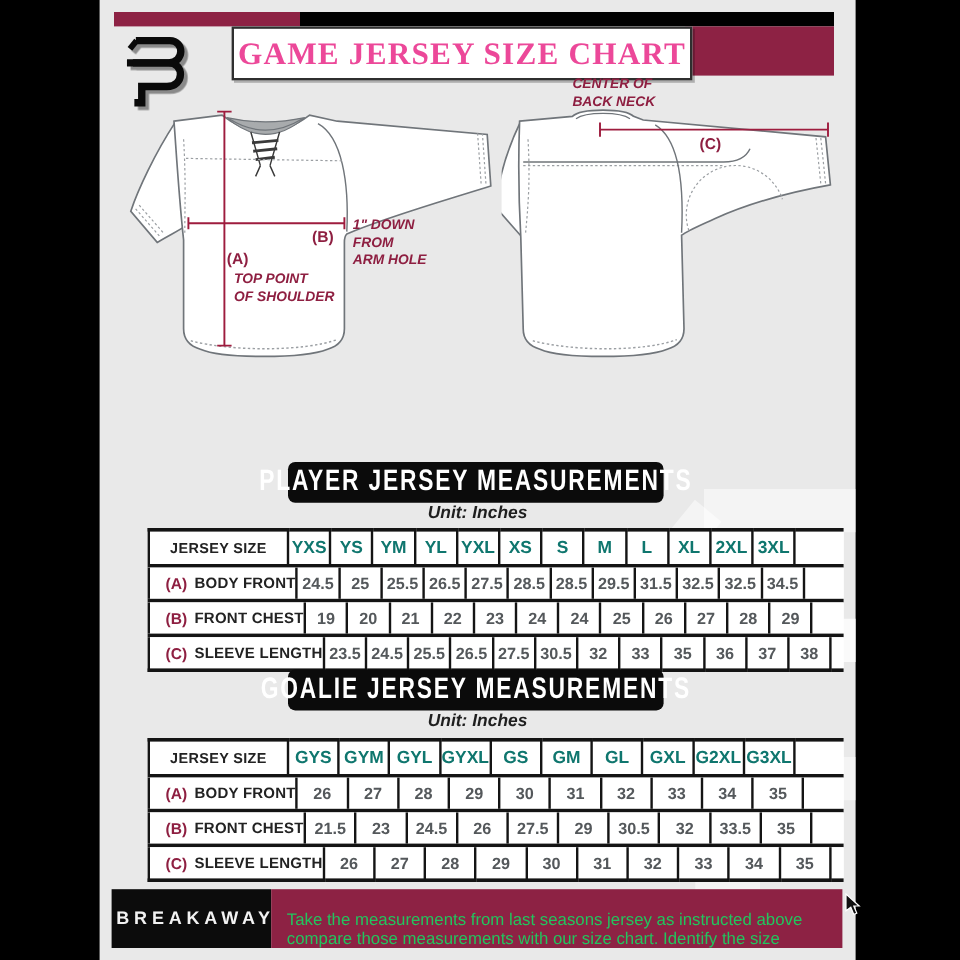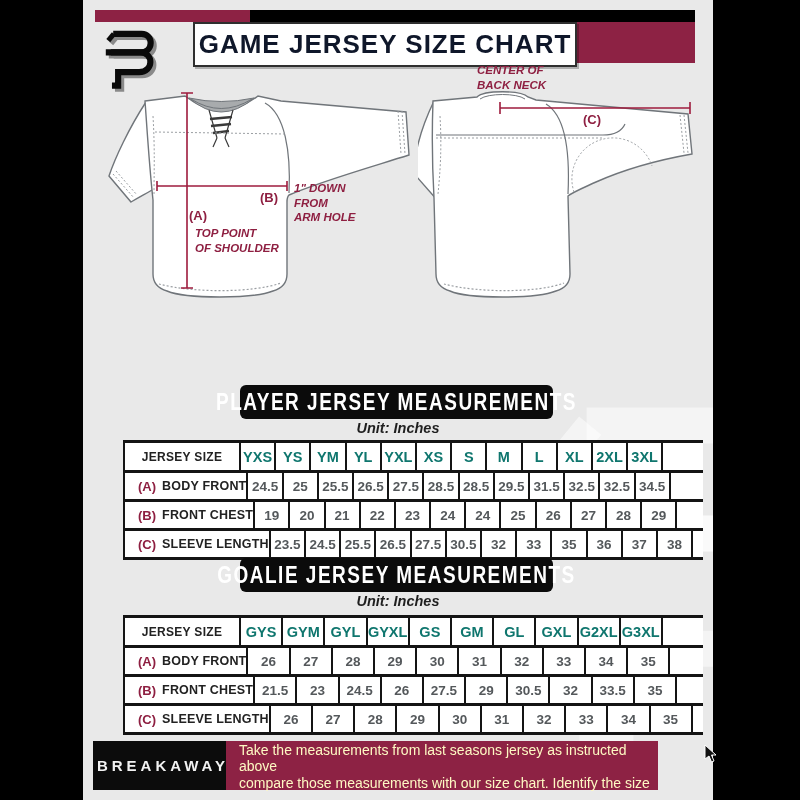--- a/index.html
+++ b/index.html
@@ -6,21 +6,21 @@
   #stage{position:relative;width:800px;height:800px;background:#000;overflow:hidden;
          font-family:"Liberation Sans",sans-serif;}
   #panel{position:absolute;left:83px;top:0;width:630px;height:800px;background:#e9e9e9;overflow:hidden;}
   .abs{position:absolute;}
 
   
   .strip-maroon{left:12px;top:10px;width:155px;height:12px;background:var(--maroon);}
   .strip-black{left:167px;top:10px;width:445px;height:12px;background:#000;}
   .title-box{left:110px;top:22px;width:380px;height:41px;background:#fff;border:2px solid #2f2f2f;
              box-shadow:2px 2px 0 rgba(0,0,0,.25);display:flex;align-items:center;justify-content:center;z-index:3;}
-  .title-box span{font-size:26px;font-weight:bold;letter-spacing:1px;color:#0f172a;}
+  .title-box span{font-size:26px;font-weight:bold;letter-spacing:1px;color:#ec4899;font-family:Liberation Serif, serif;}
   .title-maroon{left:488px;top:22px;width:124px;height:41px;background:var(--maroon);z-index:2;}
   .logo-top{left:12px;top:24px;z-index:4;color:#0a0a0a;filter:drop-shadow(3px 3px 0 rgba(60,60,60,.55));}
 
   
   .mlabel{color:#8e1f41;font-weight:bold;font-size:13px;z-index:3;}
   .mnote{color:#8e1f41;font-style:italic;font-weight:bold;font-size:11.5px;line-height:14.5px;z-index:3;}
 
   
   .banner{left:12px;top:328px;width:605px;height:46px;background:var(--maroon);color:#fff;
           display:flex;flex-direction:column;align-items:center;justify-content:center;
@@ -48,22 +48,22 @@
   .hlabel{font-size:12px;font-weight:600;letter-spacing:.3px;color:#222;}
   .rowlabel{justify-content:flex-start;padding-left:13px;}
   .rkey{color:#8e1f41;font-weight:bold;font-size:13px;margin-right:6px;}
   .rname{font-size:12.5px;font-weight:600;color:#222;letter-spacing:.2px;white-space:nowrap;}
   .vtext{font-size:13.5px;color:#54585b;font-weight:600;}
 
   
   .f-black{left:10px;top:741px;width:133px;height:49px;background:#0c0c0c;display:flex;align-items:center;
            justify-content:center;gap:7px;z-index:2;}
   .f-black .brand{color:#f2f2f2;font-size:15px;font-weight:bold;letter-spacing:4px;}
-  .f-maroon{left:143px;top:741px;width:432px;height:49px;background:var(--maroon);color:#fef9c3;z-index:2;
-            font-size:14px;line-height:16.3px;padding-top:1px;padding-left:13px;box-sizing:border-box;}
+  .f-maroon{left:143px;top:741px;width:476px;height:49px;background:var(--maroon);color:#22c55e;z-index:2;
+            font-size:14px;line-height:16.3px;padding-top:17px;padding-left:13px;box-sizing:border-box;}
   .f-maroon span{display:block;}
 
   .watermark{left:410px;top:368px;z-index:1;color:rgba(255,255,255,.5);}
   .jersey-svg{z-index:1;}
   #cursor{left:704px;top:744px;z-index:10;}
 </style>
 </head>
 <body>
 
 <div id="stage">

